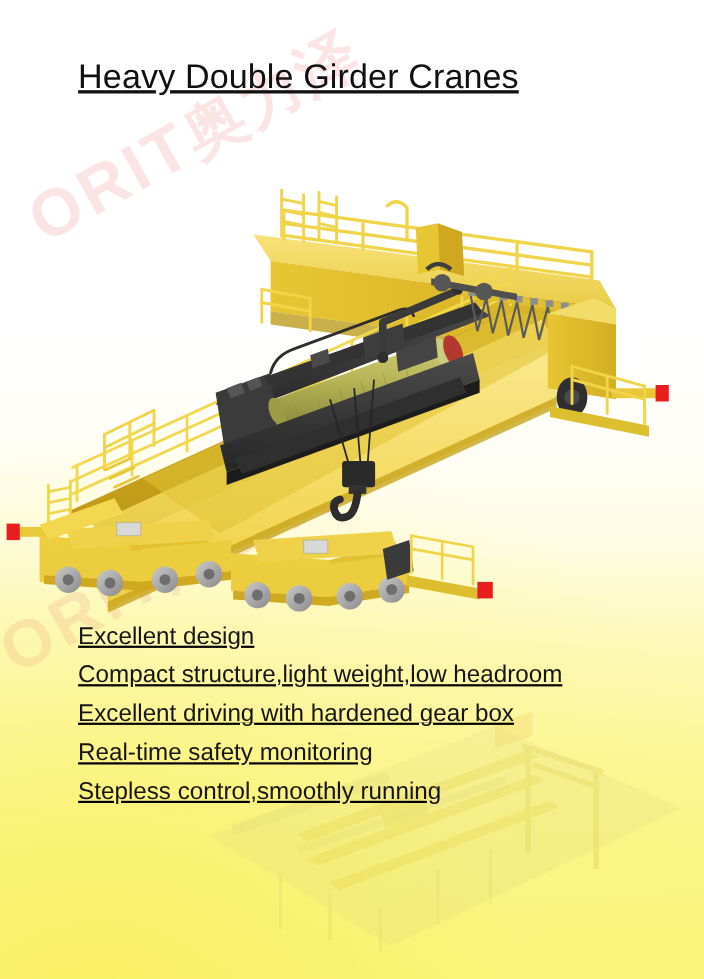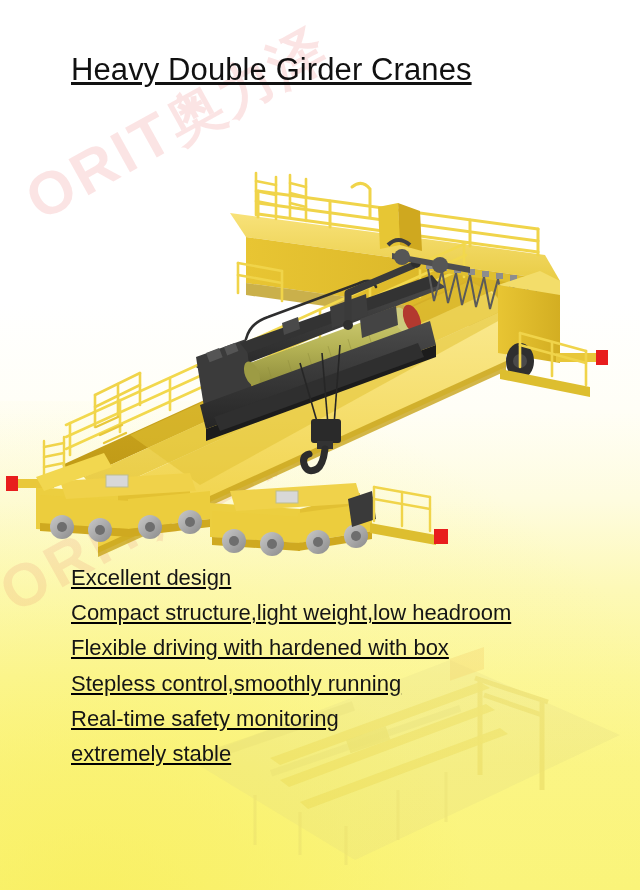--- a/index.html
+++ b/index.html
@@ -500,19 +500,18 @@
     <g>
       <polygon points="36,382 104,358 112,372 44,396" fill="#f2d74f"></polygon>
     </g>
   </svg>
 
   <div class="title">Heavy Double Girder Cranes</div>
 
   <div class="features">
     <div class="line">Excellent design</div>
     <div class="line">Compact structure,light weight,low headroom</div>
-    <div class="line">Flexible driving with hardened with box</div>
+    <div class="line">Excellent driving with hardened gear box</div>
+    <div class="line">Real-time safety monitoring</div>
     <div class="line">Stepless control,smoothly running</div>
-    <div class="line">Real-time safety monitoring</div>
-    <div class="line">extremely stable</div>
   </div>
 
 </div>
 
 </body></html>

